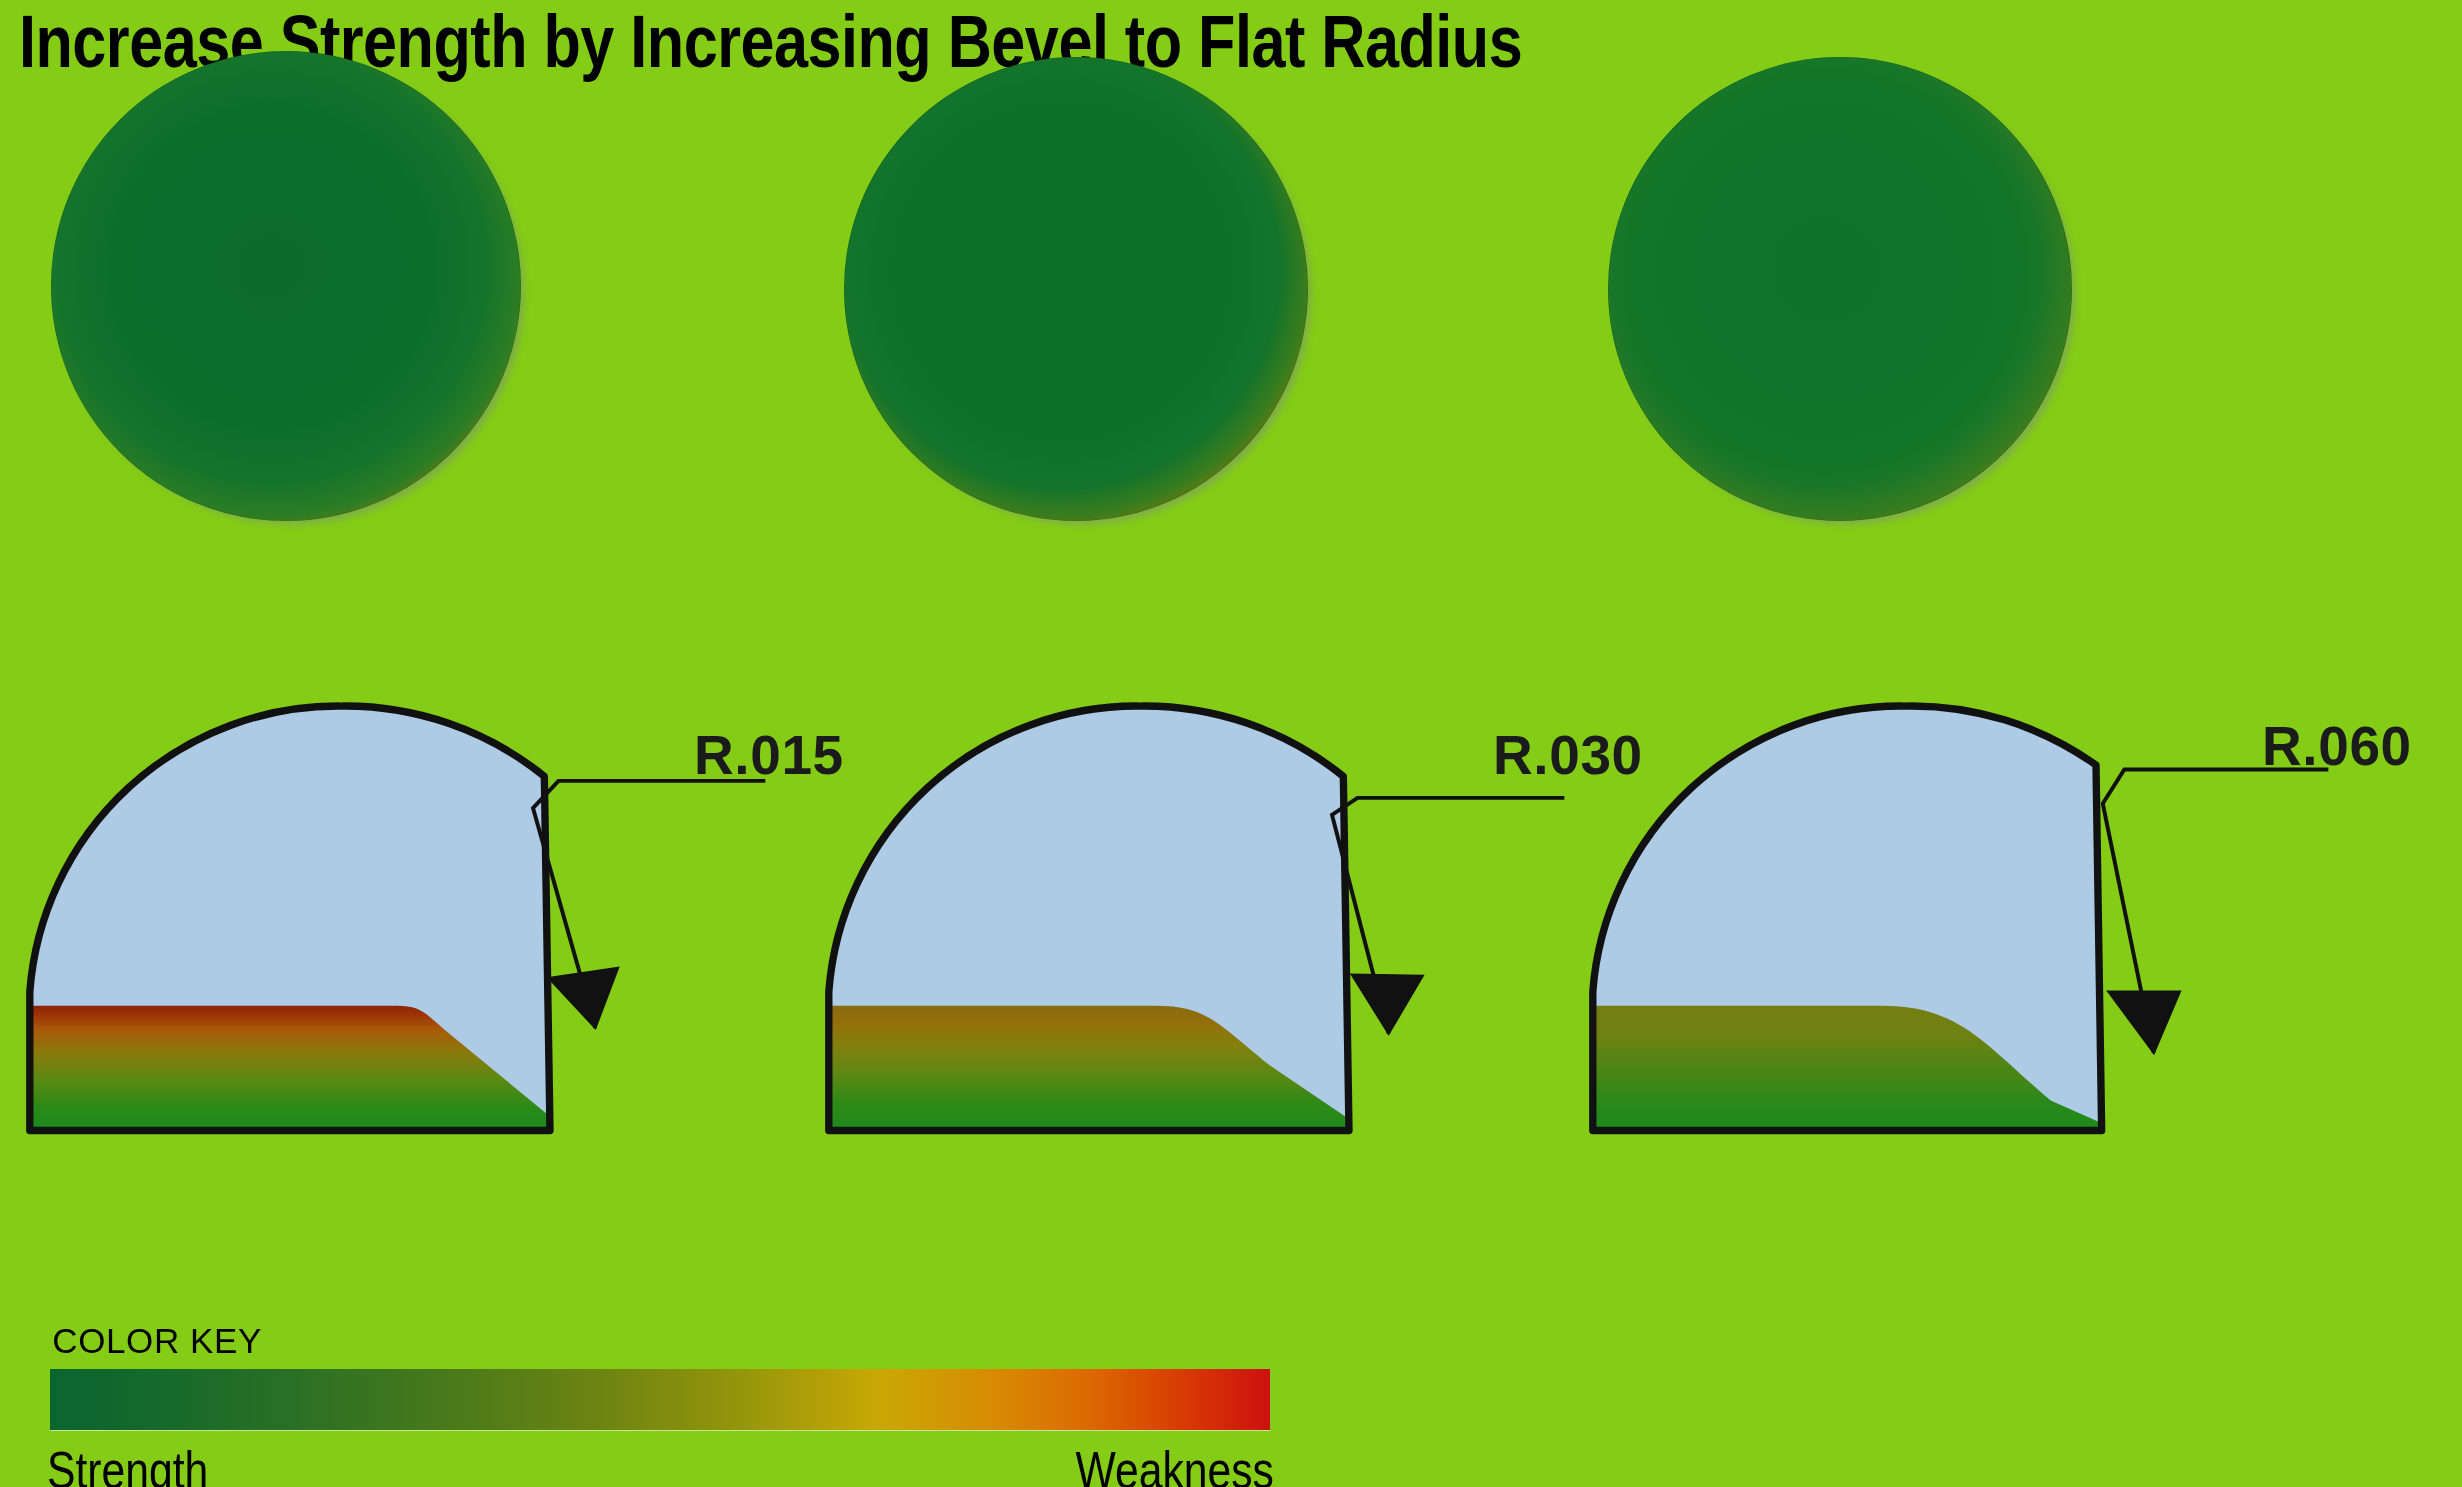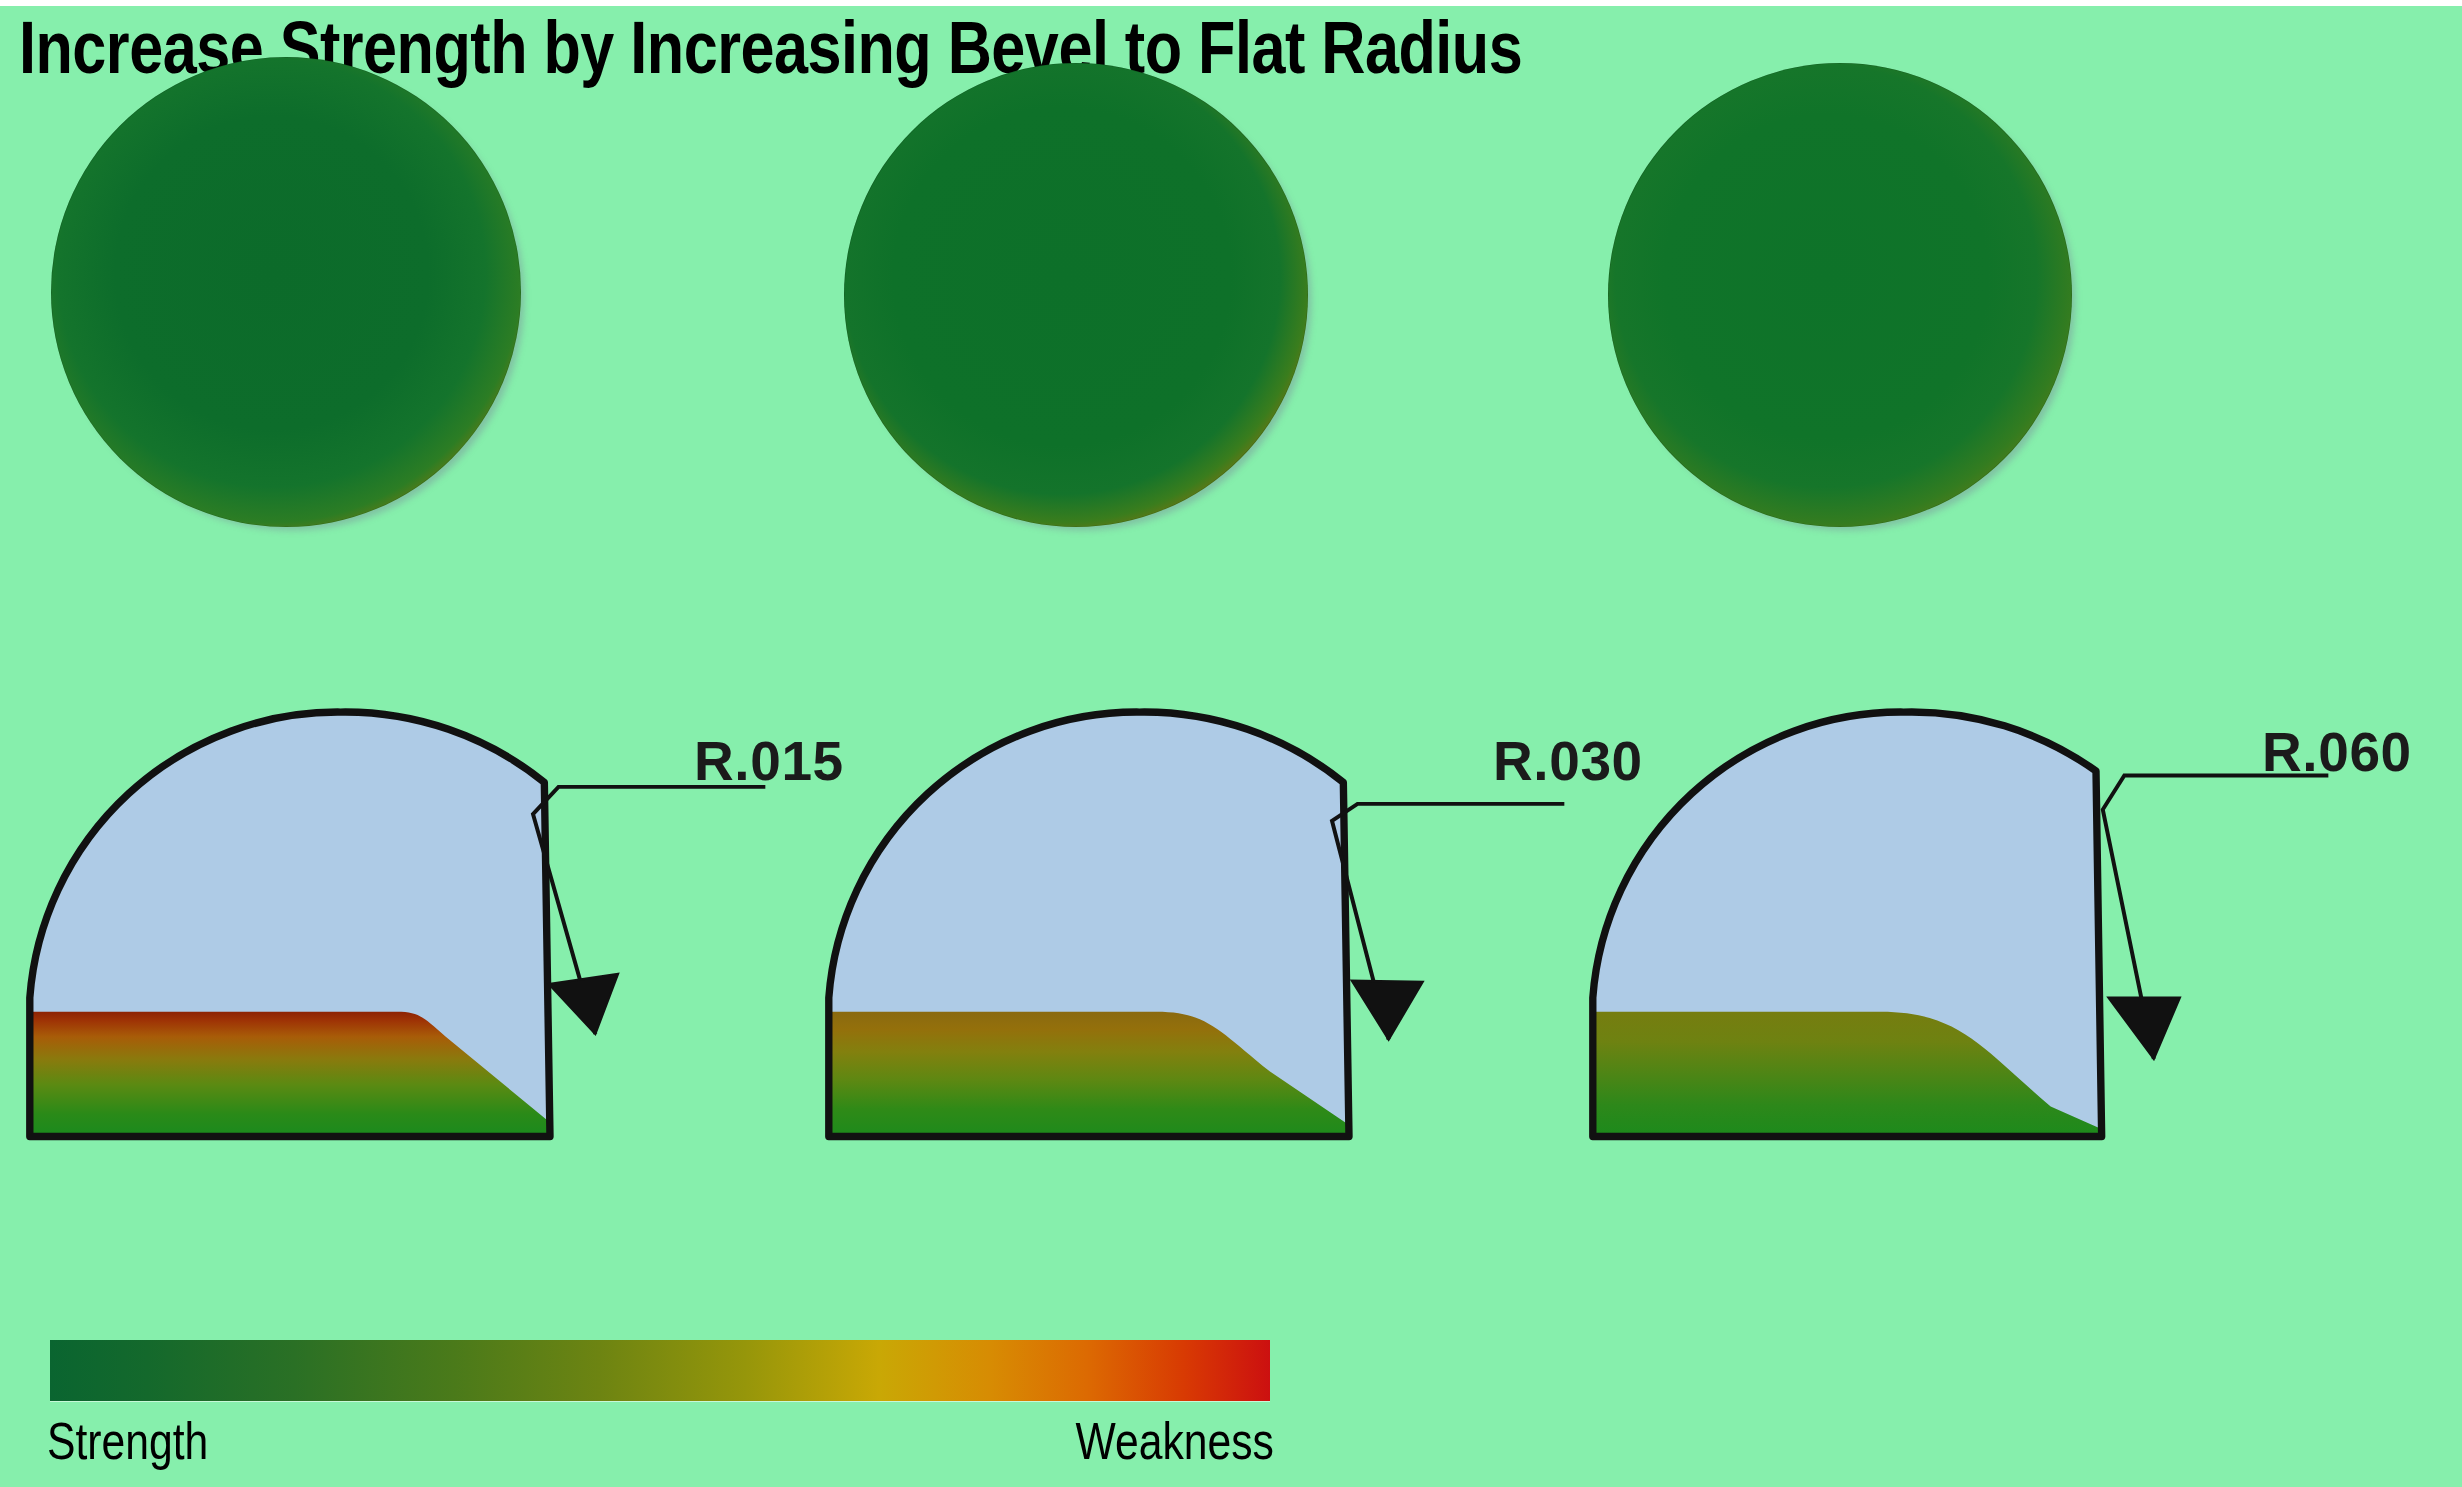--- a/index.html
+++ b/index.html
@@ -2,21 +2,21 @@
 <html style="font-size:9px"><head>
 <meta charset="utf-8">
 <title>Increase Strength by Increasing Bevel to Flat Radius</title>
 <style>
   html,body{margin:0;padding:0;background:#ffffff;}
   body{
     width:2462px;height:1488px;position:relative;overflow:hidden;
     font-family:"Liberation Sans","DejaVu Sans",sans-serif;
     -webkit-font-smoothing:antialiased;
   }
-  #page{position:absolute;inset:0;background:#86efac;margin-top:6px;}
+  #page{position:absolute;inset:0;background:#84cc16;}
 
   
   .title{
     position:absolute;left:19px;top:2.3px;
     font-family:"Liberation Sans","DejaVu Sans",sans-serif;
     font-weight:bold;font-size:75px;line-height:1.04;
     color:#000;letter-spacing:-0.6px;
     transform:scaleX(0.815);transform-origin:left top;
     white-space:nowrap;
   }
@@ -264,20 +264,21 @@
           <path d="M 1002,628 L 922,520 L 1048,520 Z" fill="#111" stroke="#111" stroke-width="4"></path>
         </g>
       </svg>
     </div>
 
     <div class="rlabel" style="left:682px;top:719px;text-align:center;">R.060</div>
 
   </div>
 
   <div class="key">
+    <div class="key-title">COLOR KEY</div>
     <div class="key-bar"></div>
     <div class="key-labels">
       <span class="lo">Strength</span>
       <span class="hi">Weakness</span>
     </div>
   </div>
 
 </div>
 
 

